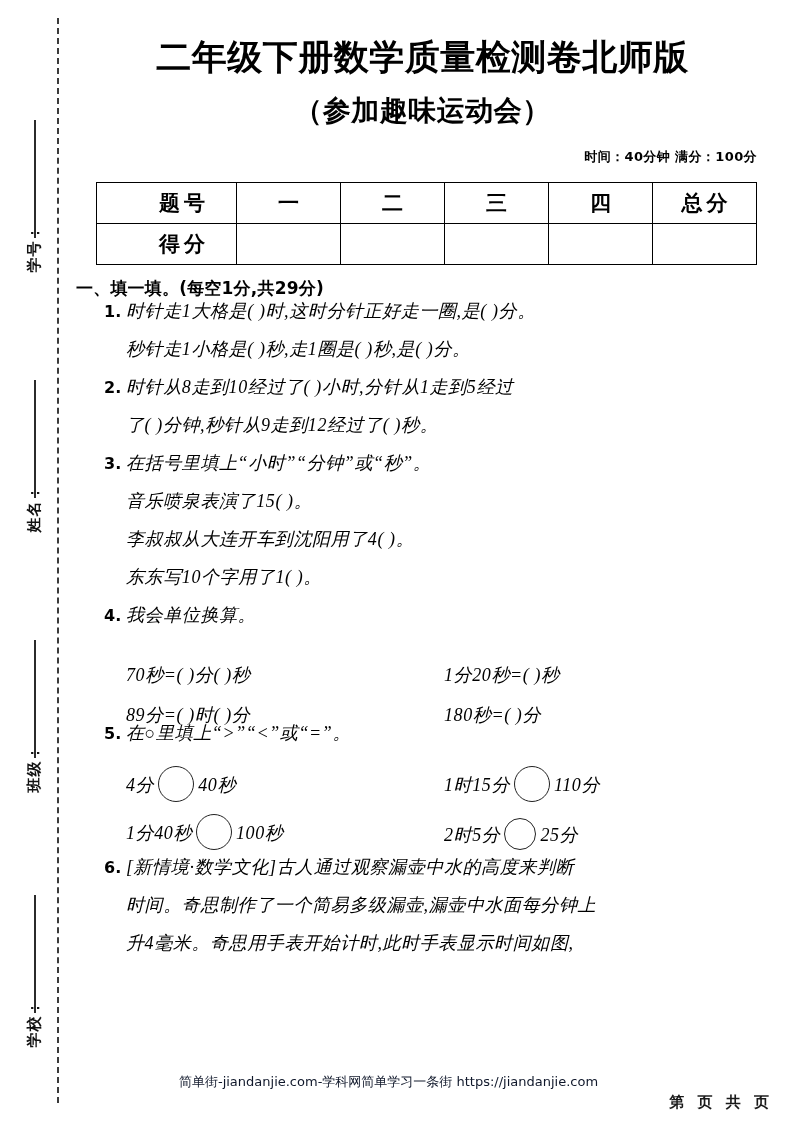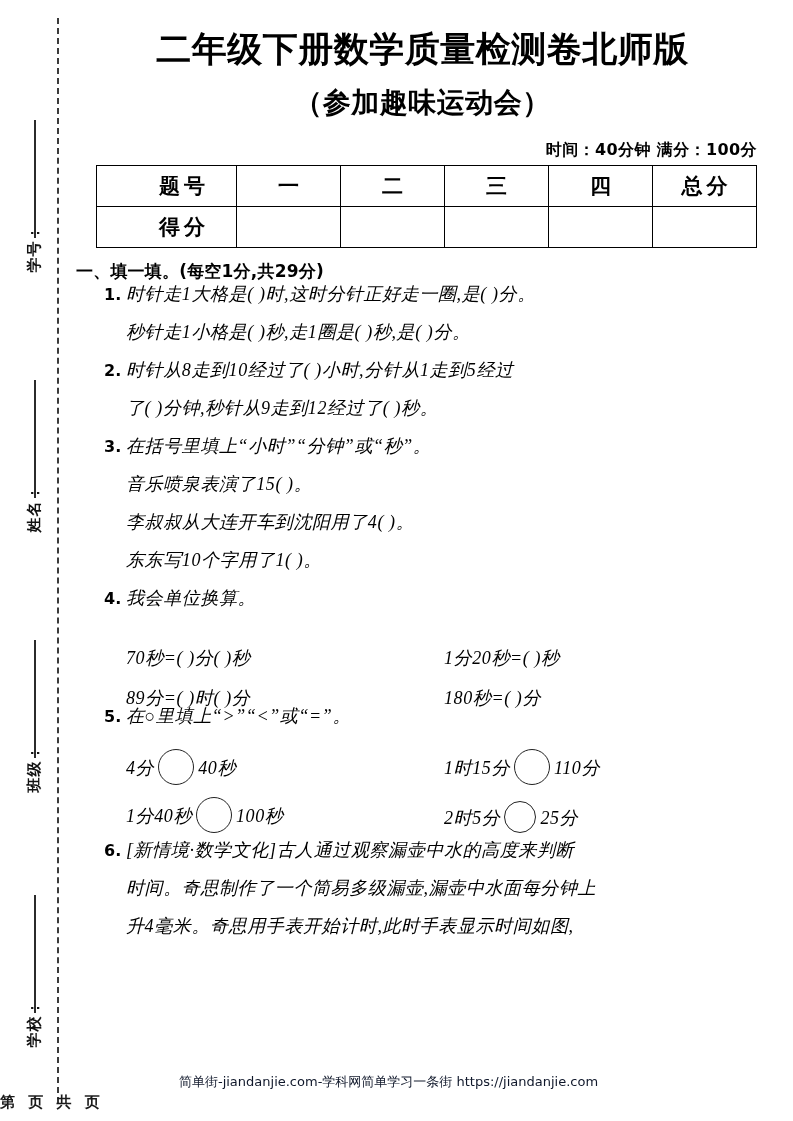--- a/index.html
+++ b/index.html
@@ -51,21 +51,21 @@
     left: 34px;
     width: 0;
     height: 118px;
     border-left: 2px solid #2b2b2b;
   }
 
   
   #page {
     position: absolute;
     left: 70px;
-    top: 0;
+    top: 8px;
     width: 723px;
     height: 899px;
   }
 
   
   #title-block { padding-top: 28px; }
   .doc-title {
     text-align: center;
     font-family: "DejaVu Sans", "Liberation Sans", sans-serif;
     font-size: 35px;
@@ -80,23 +80,23 @@
     font-family: "DejaVu Sans", "Liberation Sans", sans-serif;
     font-size: 28px;
     font-weight: 700;
     letter-spacing: 0.5px;
     margin: 12px 0 8px 0;
     padding-right: 18px;
   }
   .exam-meta {
     text-align: right;
     font-family: "DejaVu Sans", "Liberation Sans", sans-serif;
-    font-size: 16px;
+    font-size: 13px;
     font-weight: 600;
-    margin: 18px 36px 4px 0;
+    margin: 18px 36px 16px 0;
     letter-spacing: 0.4px;
   }
 
   
   #score-table-wrap {
     margin: 4px 36px 0 26px;
   }
   table.score-table {
     width: 100%;
     border-collapse: collapse;
@@ -186,23 +186,23 @@
     top: 1073px;
     text-align: center;
     font-family: "DejaVu Sans", "Liberation Sans", sans-serif;
     font-size: 13px;
     color: #0f172a;
     padding-right: 16px;
   }
   #page-number {
     position: absolute;
     left: 0;
-    right: 16px;
+    right: 4px;
     top: 1093px;
-    text-align: left;
+    text-align: right;
     font-family: "DejaVu Sans", "Liberation Sans", sans-serif;
     font-size: 15px;
     font-weight: 700;
     letter-spacing: 4px;
     color: #1a1a1a;
     padding-right: 16px;
   }
 </style>
 </head>
 <body>

